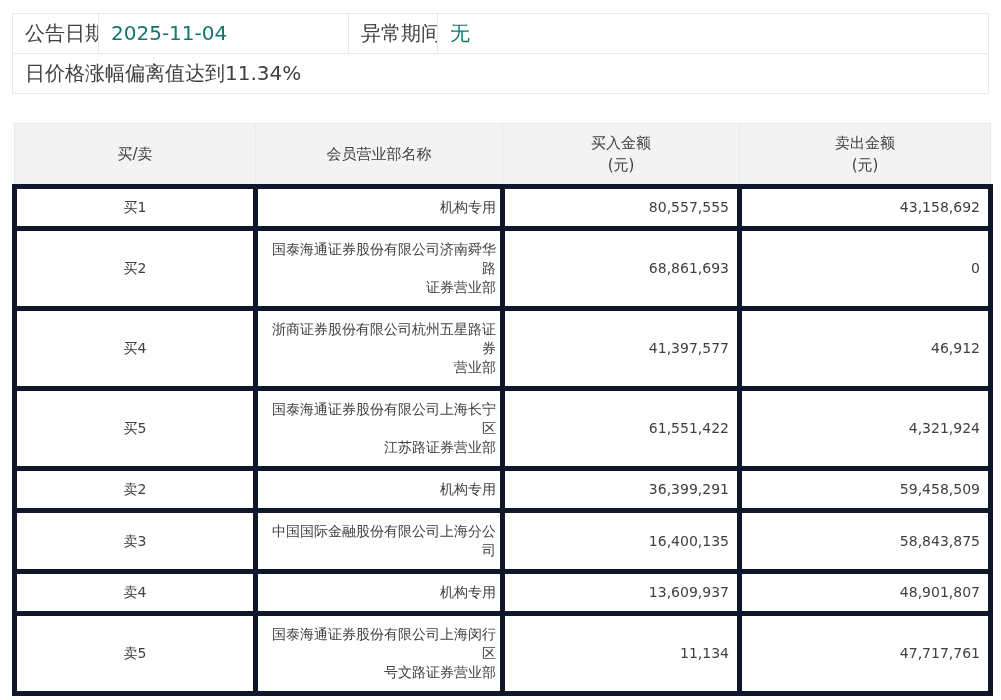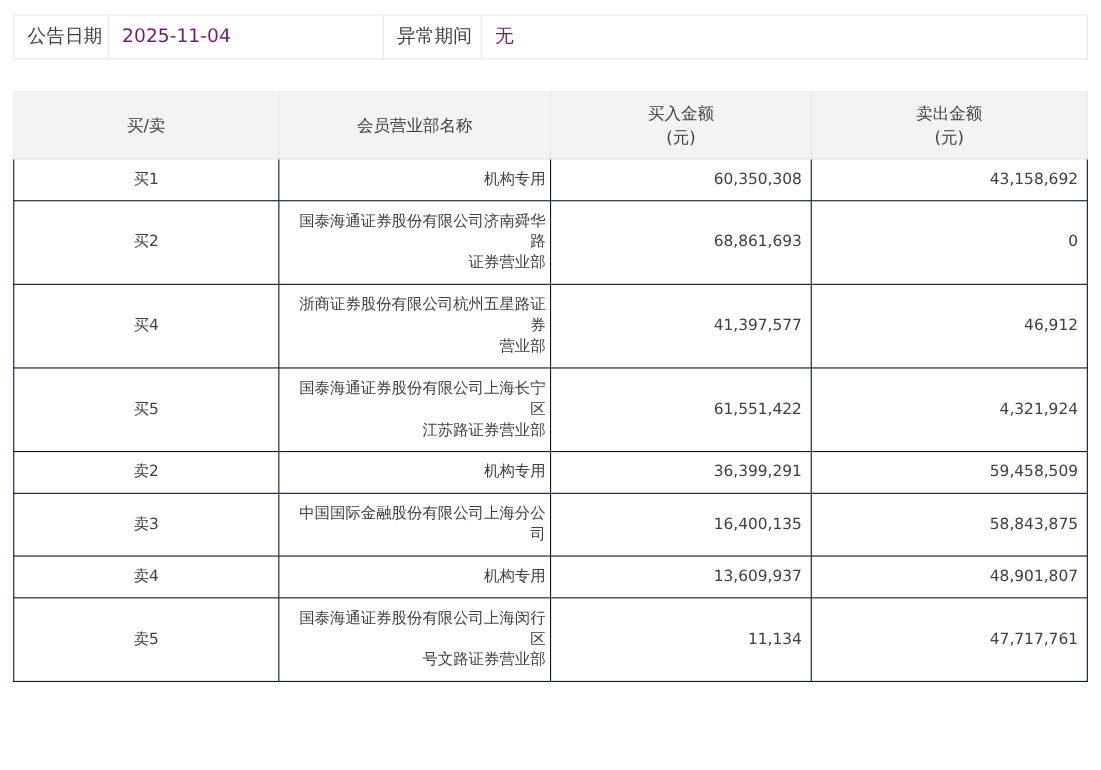--- a/index.html
+++ b/index.html
@@ -7,45 +7,45 @@
     width: 1001px; height: 700px;
     background: #ffffff;
     overflow: hidden;
     font-family: "DejaVu Sans", "Liberation Sans", sans-serif;
     color: #404040;
   }
   .page-wrap { padding: 13px 13px 0 12px; }
 
   
   table { border-collapse: collapse; table-layout: fixed; }
-  .summary-table { width: 976px; font-size: 17px; }
+  .summary-table { width: 976px; font-size: 20px; }
   .summary-table td {
     border: 1px solid #e9e9e9;
     padding: 9px 12px;
     line-height: 21px;
     font-weight: normal;
     overflow: hidden;
     white-space: nowrap;
   }
-  .summary-table td.val { color: #701a75; }
+  .summary-table td.val { color: #0f766e; }
 
   
   .lhb-table { width: 976px; margin-top: 29px; font-size: 14px; }
   .lhb-table th {
     background: #f3f3f3;
     border: 1px solid #e9e9e9;
     font-weight: normal;
     font-size: 15px;
     padding: 8px 6px;
     line-height: 22px;
     text-align: center;
     white-space: pre-line;
   }
   .lhb-table td {
-    border: 1px solid #0f172a;
+    border: 5px solid #0f172a;
     padding: 9px 8px;
     line-height: 19px;
     vertical-align: middle;
   }
   .lhb-table td.side   { text-align: center; }
   .lhb-table td.branch { text-align: right; padding-left: 6px; padding-right: 4px; white-space: pre-line; }
   .lhb-table td.amount { text-align: right; }
 </style>
 </head>
 <body>
@@ -61,20 +61,23 @@
         <col style="width:195px">
         <col style="width:171px">
     </colgroup>
     <tbody>
         <tr>
       <td>公告日期</td>
       <td class="val">2025-11-04</td>
       <td>异常期间</td>
       <td class="val" colspan="3">无</td>
     </tr>
+    <tr>
+      <td colspan="6">日价格涨幅偏离值达到11.34%</td>
+    </tr>
   </tbody>
     </table>
 
   <table class="lhb-table">
     <colgroup>
       <col style="width:241px">
         <col style="width:247px">
         <col style="width:237px">
         <col style="width:251px">
     </colgroup>
@@ -85,21 +88,21 @@
         <th>买入金额
 (元)</th>
         <th>卖出金额
 (元)</th>
       </tr>
     </thead>
     <tbody>
       <tr>
         <td class="side">买1</td>
         <td class="branch">机构专用</td>
-        <td class="amount">60,350,308</td>
+        <td class="amount">80,557,555</td>
         <td class="amount">43,158,692</td>
       </tr>
       <tr>
         <td class="side">买2</td>
         <td class="branch">国泰海通证券股份有限公司济南舜华路
 证券营业部</td>
         <td class="amount">68,861,693</td>
         <td class="amount">0</td>
       </tr>
       <tr>

